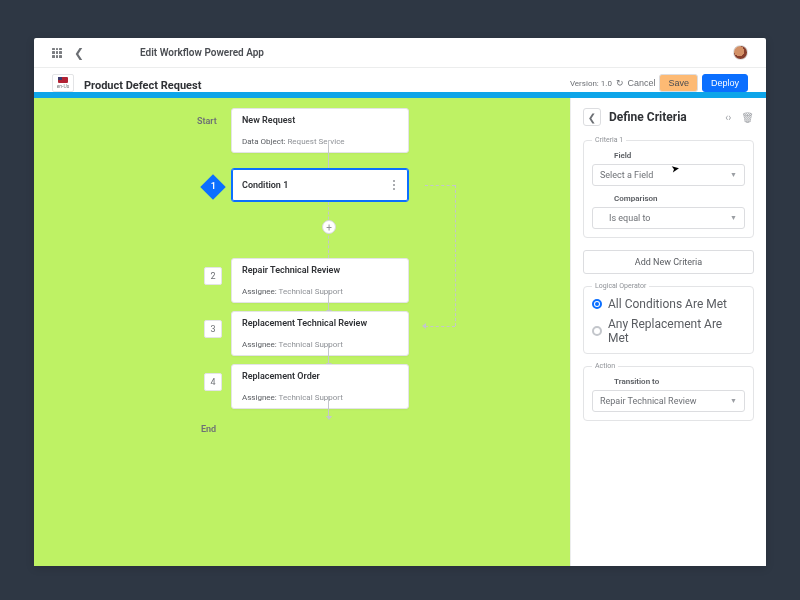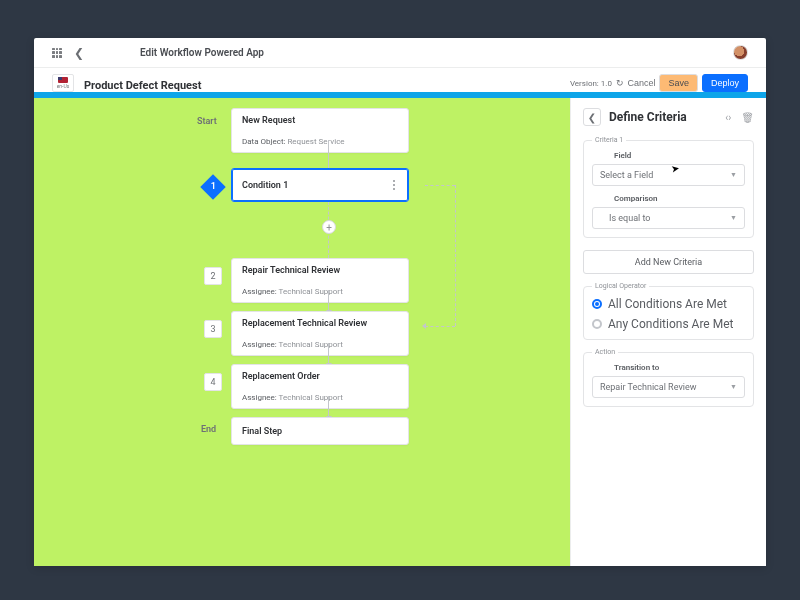--- a/index.html
+++ b/index.html
@@ -155,23 +155,20 @@
       <div class="card" style="left:197px; top:266px;">
         <div class="numsq">4</div>
         <div class="t">Replacement Order</div>
         <div class="s"><span class="lbl">Assignee:</span> <span>Technical Support</span></div>
       </div>
       <div class="connector solid" style="left:294px; top:298px; height:20px;">
           <div class="arrowhead"></div>
         </div>
 
       <div class="pill-end" style="left:167px; top:326px;">End</div>
-      <div class="card" style="left:197px; top:319px; padding:8px 10px;">
-        <div class="t">Final Step</div>
-      </div>
     </div>
 
     <div class="panel">
       <div class="panel-head">
         <div class="back-sq">❮</div>
         <div class="panel-title">Define Criteria</div>
         <div class="panel-tools">
           <span>‹›</span>
           <span>🗑</span>
         </div>
@@ -194,21 +191,21 @@
       <div class="add-crit">Add New Criteria</div>
 
       <div class="fs">
         <div class="fs-legend">Logical Operator</div>
         <div class="radio-row">
           <div class="radio on"></div>
           <div class="radio-label">All Conditions Are Met</div>
         </div>
         <div class="radio-row" style="margin-bottom:0;">
           <div class="radio"></div>
-          <div class="radio-label">Any Conditions Are Met</div>
+          <div class="radio-label">Any Replacement Are Met</div>
         </div>
       </div>
 
       <div class="fs">
         <div class="fs-legend">Action</div>
         <div class="field-label">Transition to</div>
         <div class="select" style="margin-bottom:0;">
           <span>Repair Technical Review</span>
             <span class="caret">▼</span>
         </div>

